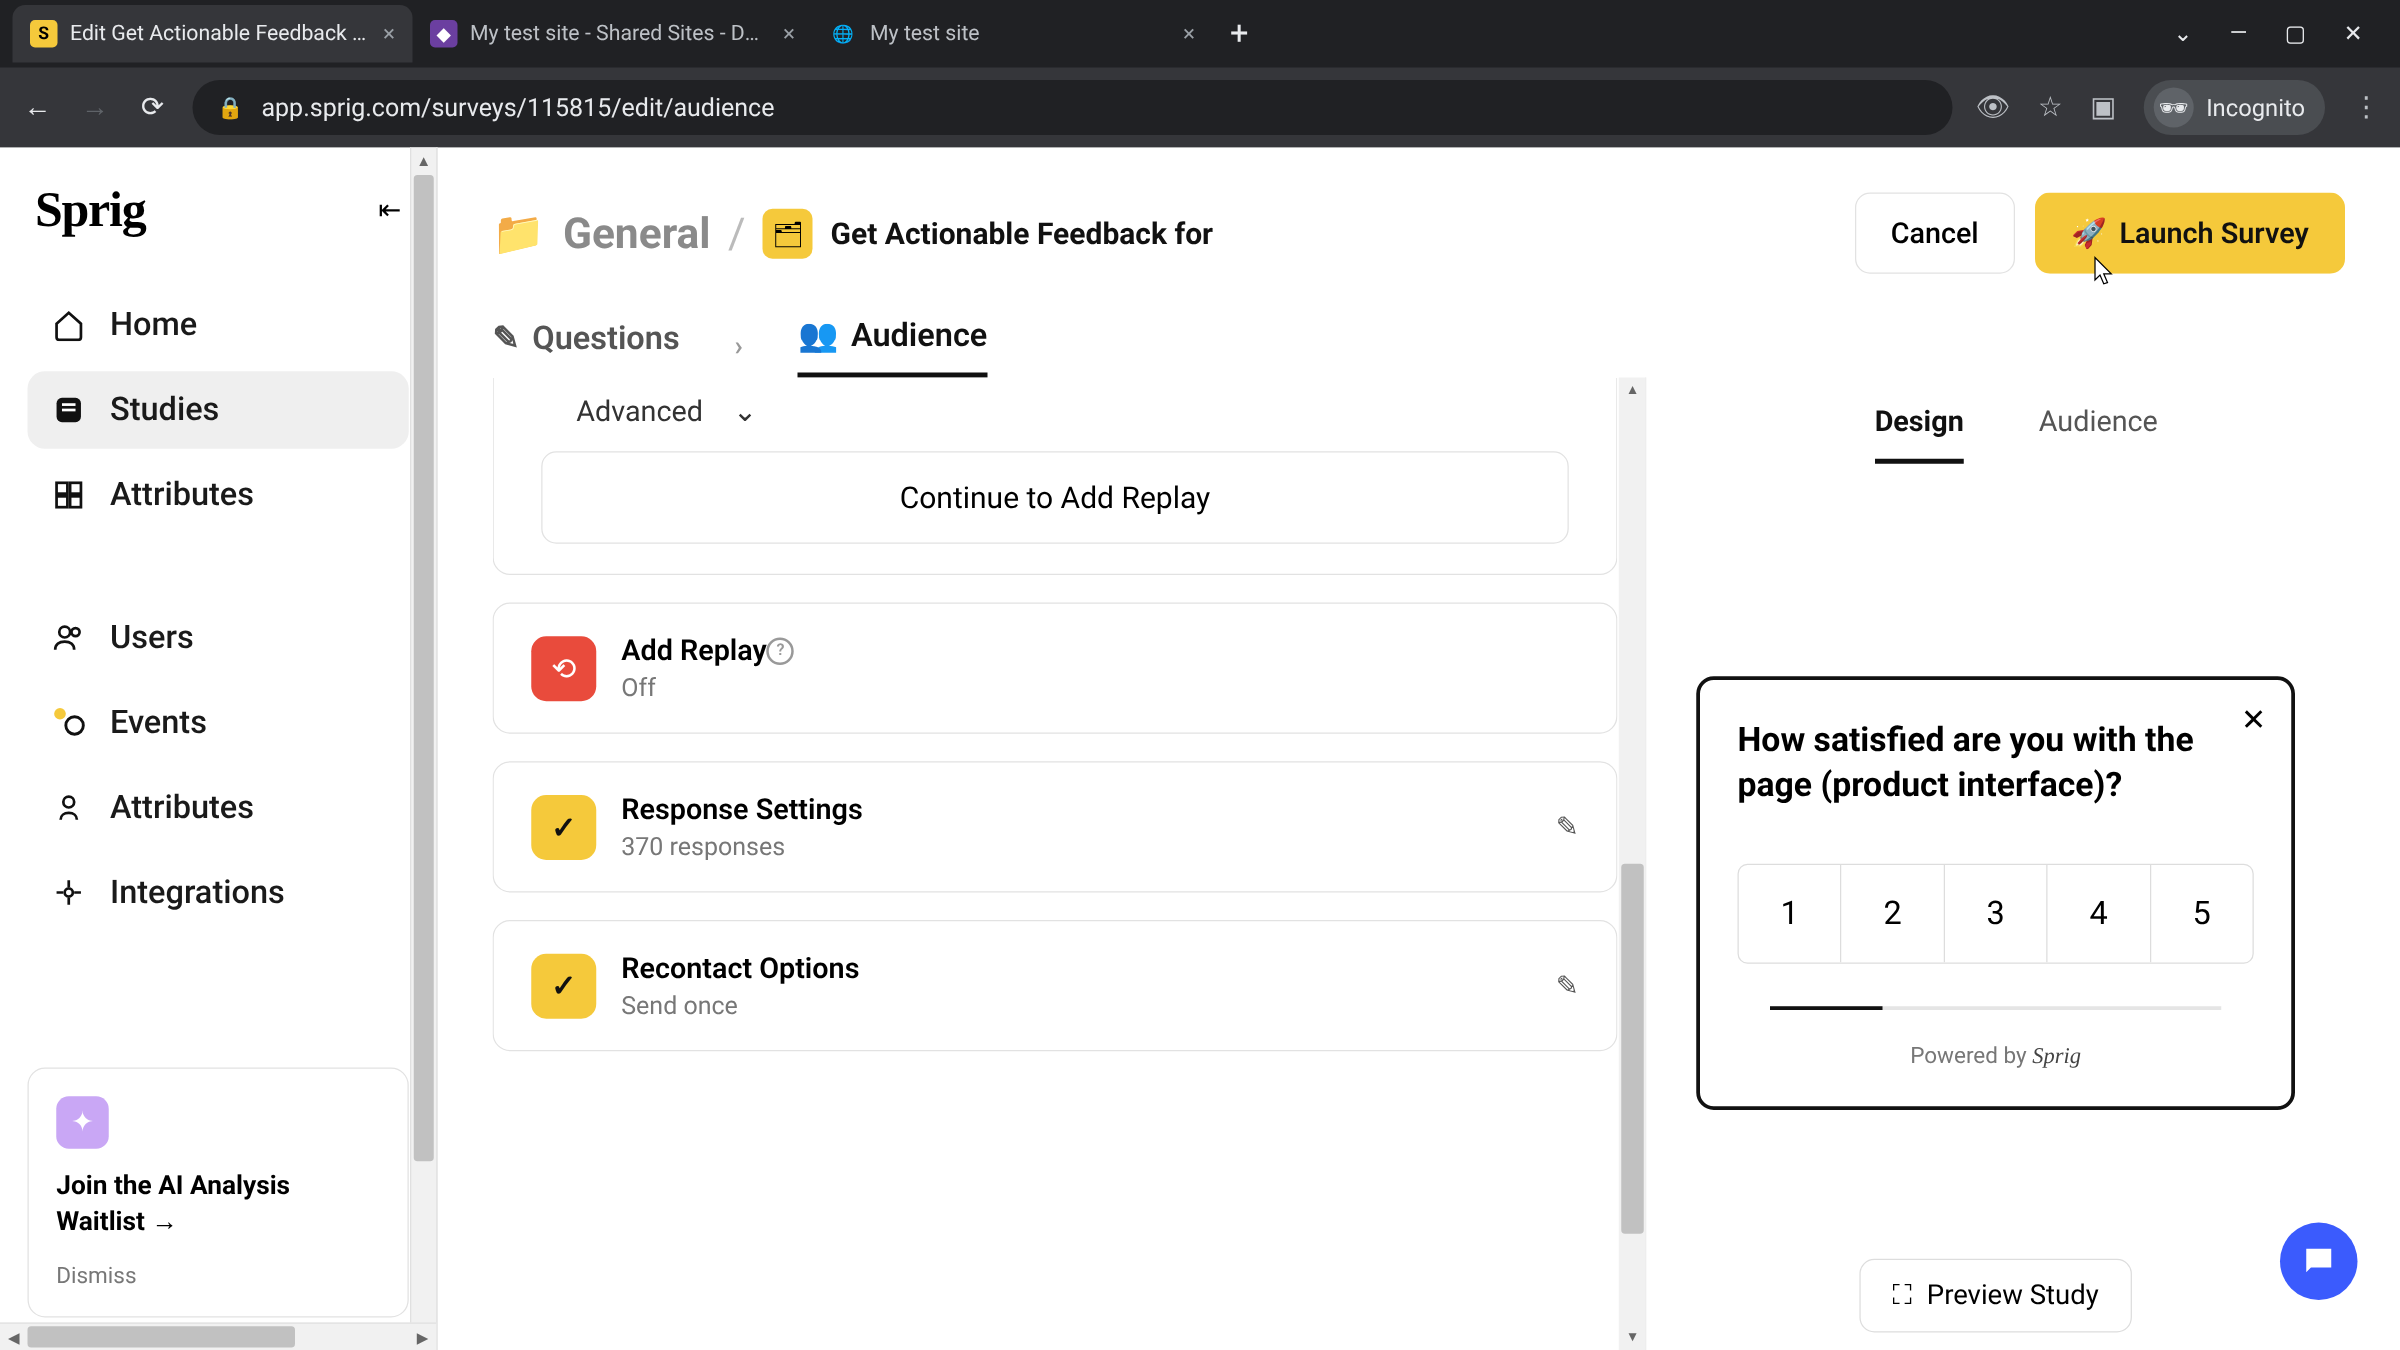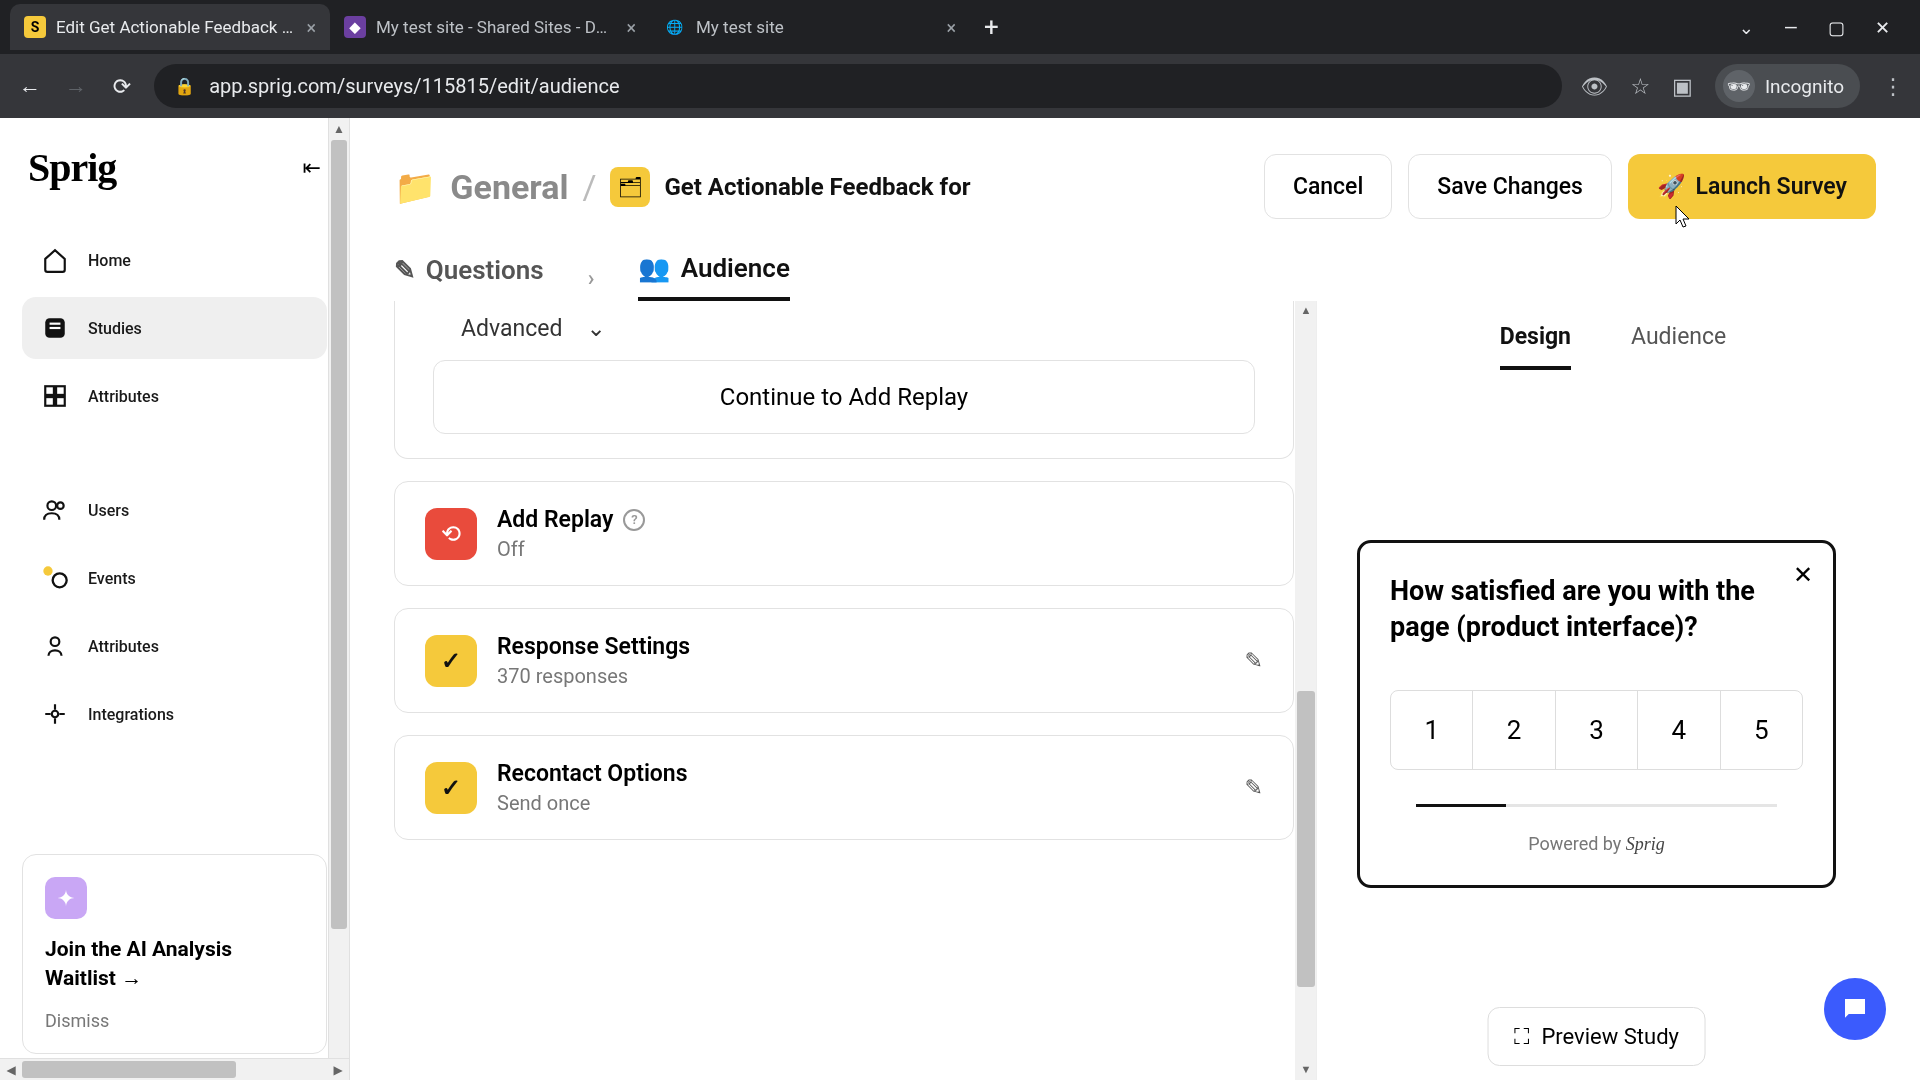--- a/index.html
+++ b/index.html
@@ -32,21 +32,21 @@
 
 
 .app { display:flex; height:calc(1080px - 118px); background:#fff; position:relative; }
 
 .sidebar { width:350px; border-right:1px solid #e5e5e5; padding:26px 22px; display:flex; flex-direction:column; position:relative; }
 .logo-row { display:flex; align-items:center; justify-content:space-between; margin-bottom:38px; padding:0 6px;}
 .logo { font-family:Georgia,serif; font-size:40px; font-weight:700; letter-spacing:-1px; }
 .collapse-icon { font-size:22px; cursor:pointer; }
 
 .nav { display:flex; flex-direction:column; gap:6px; }
-.nav-item { display:flex; align-items:center; gap:18px; padding:16px 18px; border-radius:14px; font-size:16px; font-weight:500; cursor:pointer; color:#1a1a1a; }
+.nav-item { display:flex; align-items:center; gap:18px; padding:16px 18px; border-radius:14px; font-size:26px; font-weight:500; cursor:pointer; color:#1a1a1a; }
 .nav-item.active { background:#efefef; }
 .nav-item .ni { width:30px; height:30px; display:flex; align-items:center; justify-content:center; }
 .nav-gap { height:40px; }
 
 .ai-card { margin-top:auto; border:1px solid #e2e2e2; border-radius:14px; padding:22px; }
 .ai-card .sparkle { width:42px; height:42px; border-radius:10px; background:#c9a7f5; display:flex; align-items:center; justify-content:center; font-size:22px; color:#fff; margin-bottom:16px; }
 .ai-card .ai-title { font-size:21px; font-weight:700; margin-bottom:4px; line-height:1.35; }
 .ai-card .ai-body { font-size:18px; color:#555; line-height:1.45; margin-top:14px; }
 .ai-card .dismiss { font-size:18px; color:#777; margin-top:18px; cursor:pointer; }
 
@@ -85,21 +85,21 @@
 .inner-scroll .thumb { position:absolute; left:2px; right:2px; top:50%; height:38%; background:#c1c1c1; border-radius:3px; }
 
 .panel { border:1px solid #e2e2e2; border-radius:14px; padding:24px 30px; margin-bottom:22px; background:#fff; }
 .panel-top { border-top-left-radius:0; border-top-right-radius:0; border-top:none; padding-top:8px; }
 .advanced { font-size:23px; color:#333; display:flex; align-items:center; gap:24px; padding:6px 36px 18px; cursor:pointer;}
 .big-btn { border:1px solid #e2e2e2; border-radius:12px; padding:22px; text-align:center; font-size:24px; cursor:pointer; margin:0 8px;}
 .card-row { display:flex; align-items:center; gap:20px; }
 .card-icon { width:52px; height:52px; border-radius:12px; display:flex; align-items:center; justify-content:center; font-size:24px; flex-shrink:0; }
 .ci-replay { background:#e94b3c; color:#fff; }
 .ci-check { background:#f5c93b; color:#111; font-weight:700; }
-.card-text .ct-title { font-size:23px; font-weight:600; display:flex; align-items:center; gap:10px;}
+.card-text .ct-title { font-size:23px; font-weight:600; display:flex; align-items:center; }
 .card-text .ct-sub { font-size:20px; color:#777; margin-top:4px; }
 .help-circ { width:22px; height:22px; border-radius:50%; border:2px solid #999; font-size:13px; color:#999; display:inline-flex; align-items:center; justify-content:center; }
 .edit-icon { margin-left:auto; color:#555; font-size:22px; cursor:pointer; }
 
 .right-col { width:560px; border-left:1px solid #eee; display:flex; flex-direction:column; position:relative; }
 .preview-tabs { display:flex; justify-content:center; gap:60px; padding:22px 0 0; font-size:23px; color:#555; }
 .preview-tabs .pt { padding-bottom:16px; cursor:pointer; }
 .preview-tabs .pt.active { color:#111; border-bottom:4px solid #111; font-weight:700;margin-left:33px;}
 .preview-area { flex:1; position:relative; padding:30px; }
 
@@ -275,23 +275,20 @@
         <span class="folder-ico">📁</span>
         <span>General</span>
         <span class="sep">/</span>
       </div>
       <span class="survey-badge">🗂</span>
       <span class="survey-title">Get Actionable Feedback for</span>
       <div class="hdr-actions">
         <div class="btn btn-ghost">
             <span>Cancel</span>
           </div>
-        <div class="btn btn-ghost">
-            <span>Save Changes</span>
-          </div>
         <div class="btn btn-primary">
           <span>🚀</span>
           <span>Launch Survey</span>
         </div>
       </div>
     </div>
 
     <div class="tabs-row">
       <div class="tb">
         <span>✎</span>

